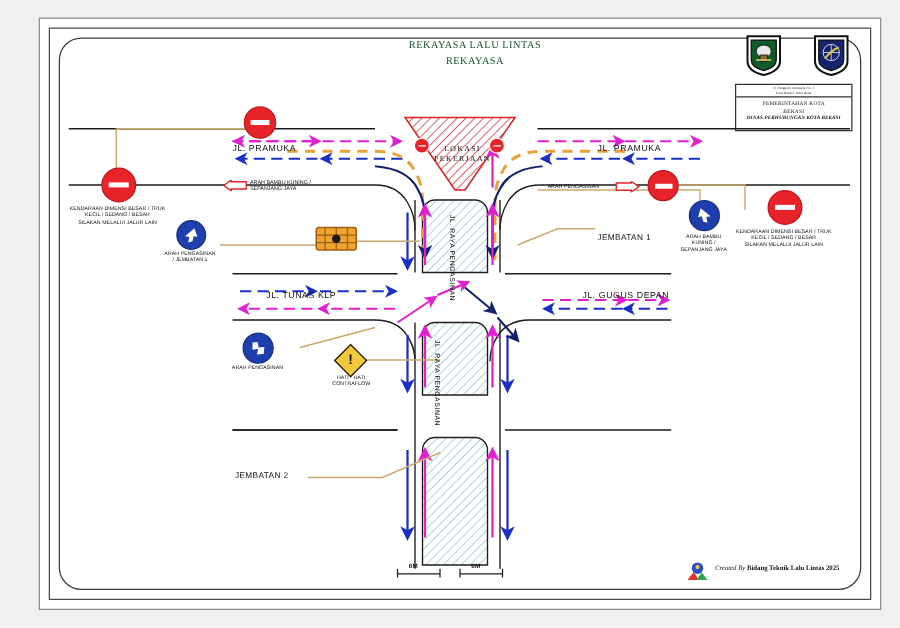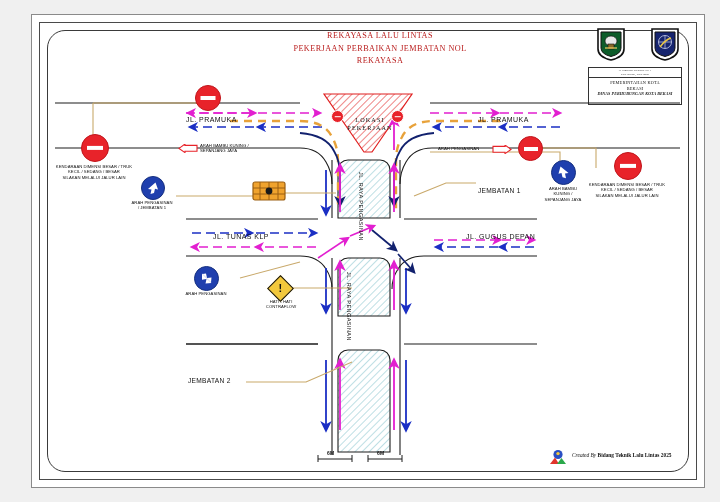--- a/index.html
+++ b/index.html
@@ -22,21 +22,21 @@
   }
   
   .area-outline{
     position:absolute;left:47px;top:30px;width:640px;height:440px;
     border:1px solid #3a3a3a;border-radius:18px;background:transparent;
   }
 
   
   .title-block{
     position:absolute;left:250px;top:30px;width:260px;text-align:center;
-    font-family:"Liberation Serif", serif;color:#b91c1c;
+    font-family:"Liberation Serif", serif;color:#14532d;
   }
   .title-block div{font-size:8.2px;letter-spacing:.45px;line-height:12.5px;}
 
   
   .logo{position:absolute;width:30px;height:34px;}
   .logo svg{width:100%;height:100%;display:block;}
   #logo-bekasi{left:596px;top:27px;}
   #logo-dishub{left:650px;top:27px;}
 
   
@@ -107,21 +107,20 @@
 <body>
 
 <div id="root">
 
   <div class="frame-outer"></div>
   <div class="frame-inner"></div>
   <div class="area-outline"></div>
 
   <div class="title-block">
     <div>REKAYASA LALU LINTAS</div>
-    <div>PEKERJAAN PERBAIKAN JEMBATAN NOL</div>
     <div>REKAYASA</div>
   </div>
 
   <div class="logo" id="logo-bekasi">
     <svg viewBox="0 0 30 34">
       <path d="M2 2 h26 v20 q0 8 -13 11 q-13 -3 -13 -11 z" fill="#ffffff" stroke="#111" stroke-width="1.6"></path>
       <path d="M5 5 h20 v16 q0 6 -10 8.5 q-10 -2.5 -10 -8.5 z" fill="#0d5c2a" stroke="#111" stroke-width="1"></path>
       <ellipse cx="15" cy="14" rx="6" ry="5" fill="#e9e9e9" stroke="#111" stroke-width=".7"></ellipse>
       <rect x="12" y="17" width="6" height="5" fill="#8a6a2a" stroke="#111" stroke-width=".6"></rect>
       <path d="M9 21 h12" stroke="#f0d060" stroke-width="1.2"></path>

